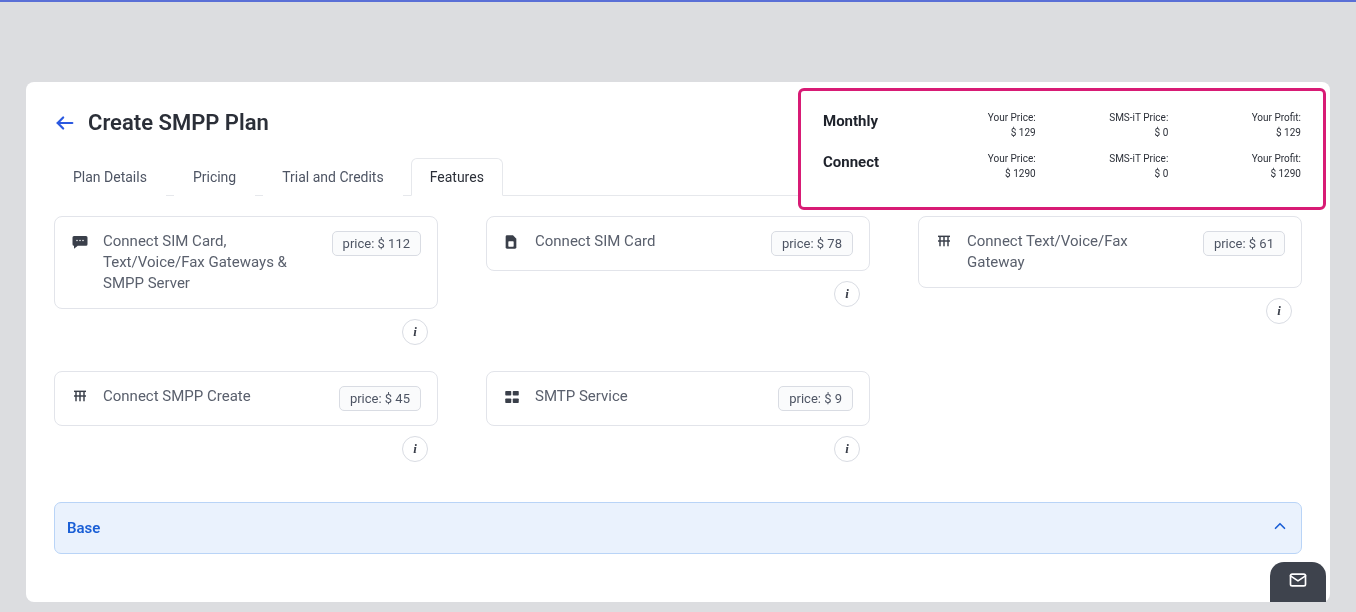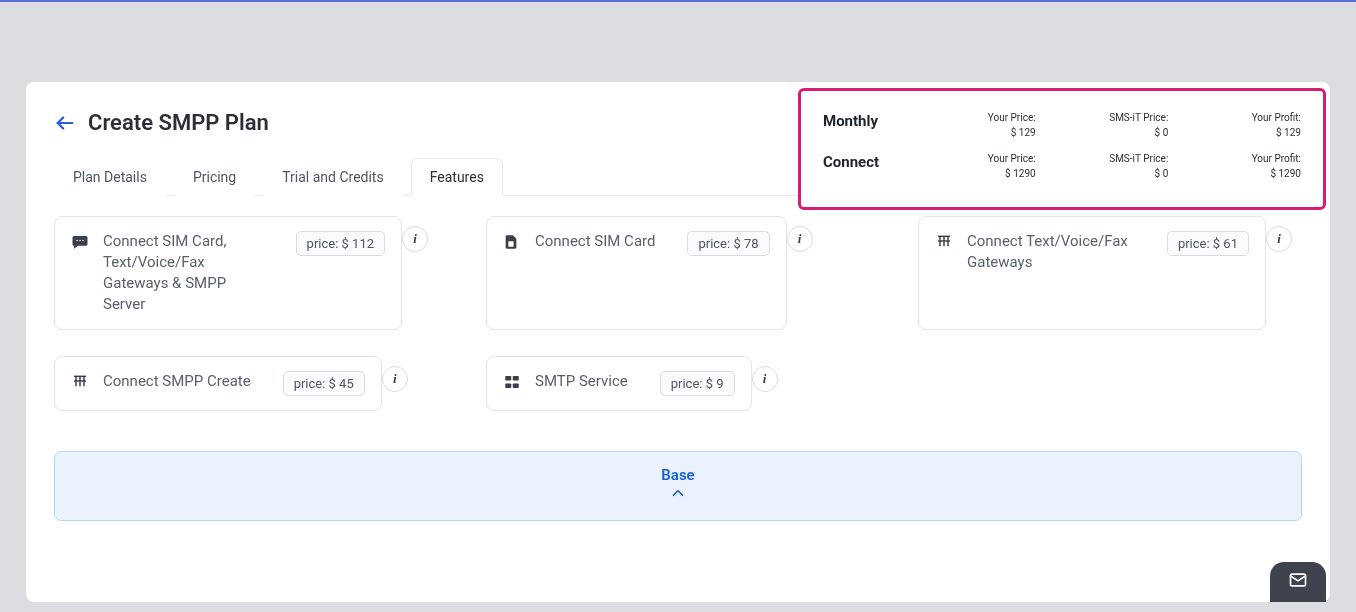--- a/index.html
+++ b/index.html
@@ -72,21 +72,21 @@
     margin-bottom: 14px;
   }
   .gateway-grid {
     display: grid;
     grid-template-columns: repeat(3, 1fr);
     gap: 26px 48px;
     margin-bottom: 40px;
   }
   .gateway-item {
     display: flex;
-    flex-direction: row;
+    flex-direction: column;
   }
   .gateway-card {
     border: 1px solid #e2e4ea;
     border-radius: 8px;
     padding: 14px 16px;
     display: flex;
     align-items: flex-start;
     gap: 12px;
     background: #fff;
   }
@@ -134,21 +134,20 @@
   }
   .accordion {
     border: 1px solid #b9d4f7;
     background: #eaf2fd;
     border-radius: 7px;
     padding: 14px 12px;
     display: flex;
     align-items: center;
     justify-content: space-between;
     cursor: pointer;
-    flex-direction: column;
   }
   .accordion-label {
     color: #1a5fd6;
     font-weight: 600;
     font-size: 15px;
   }
   .chevron {
     color: #1a5fd6;
   }
 
@@ -270,21 +269,21 @@
         <div class="gateway-card">
           <span class="gw-icon">
             <svg width="18" height="16" viewBox="0 0 24 24" fill="none" stroke="currentColor" stroke-width="2.2">
                 <line x1="3" y1="5" x2="21" y2="5"></line>
                 <line x1="6" y1="5" x2="6" y2="20"></line>
                 <line x1="12" y1="5" x2="12" y2="20"></line>
                 <line x1="18" y1="5" x2="18" y2="20"></line>
                 <line x1="3" y1="12" x2="21" y2="12"></line>
               </svg>
           </span>
-          <div class="gw-label">Connect Text/Voice/Fax Gateways</div>
+          <div class="gw-label">Connect Text/Voice/Fax Gateway</div>
           <div class="gw-price">price: $ 61</div>
         </div>
         <div class="gw-info-row">
             <div class="info-btn">i</div>
           </div>
       </div>
 
       <div class="gateway-item">
         <div class="gateway-card">
           <span class="gw-icon">

